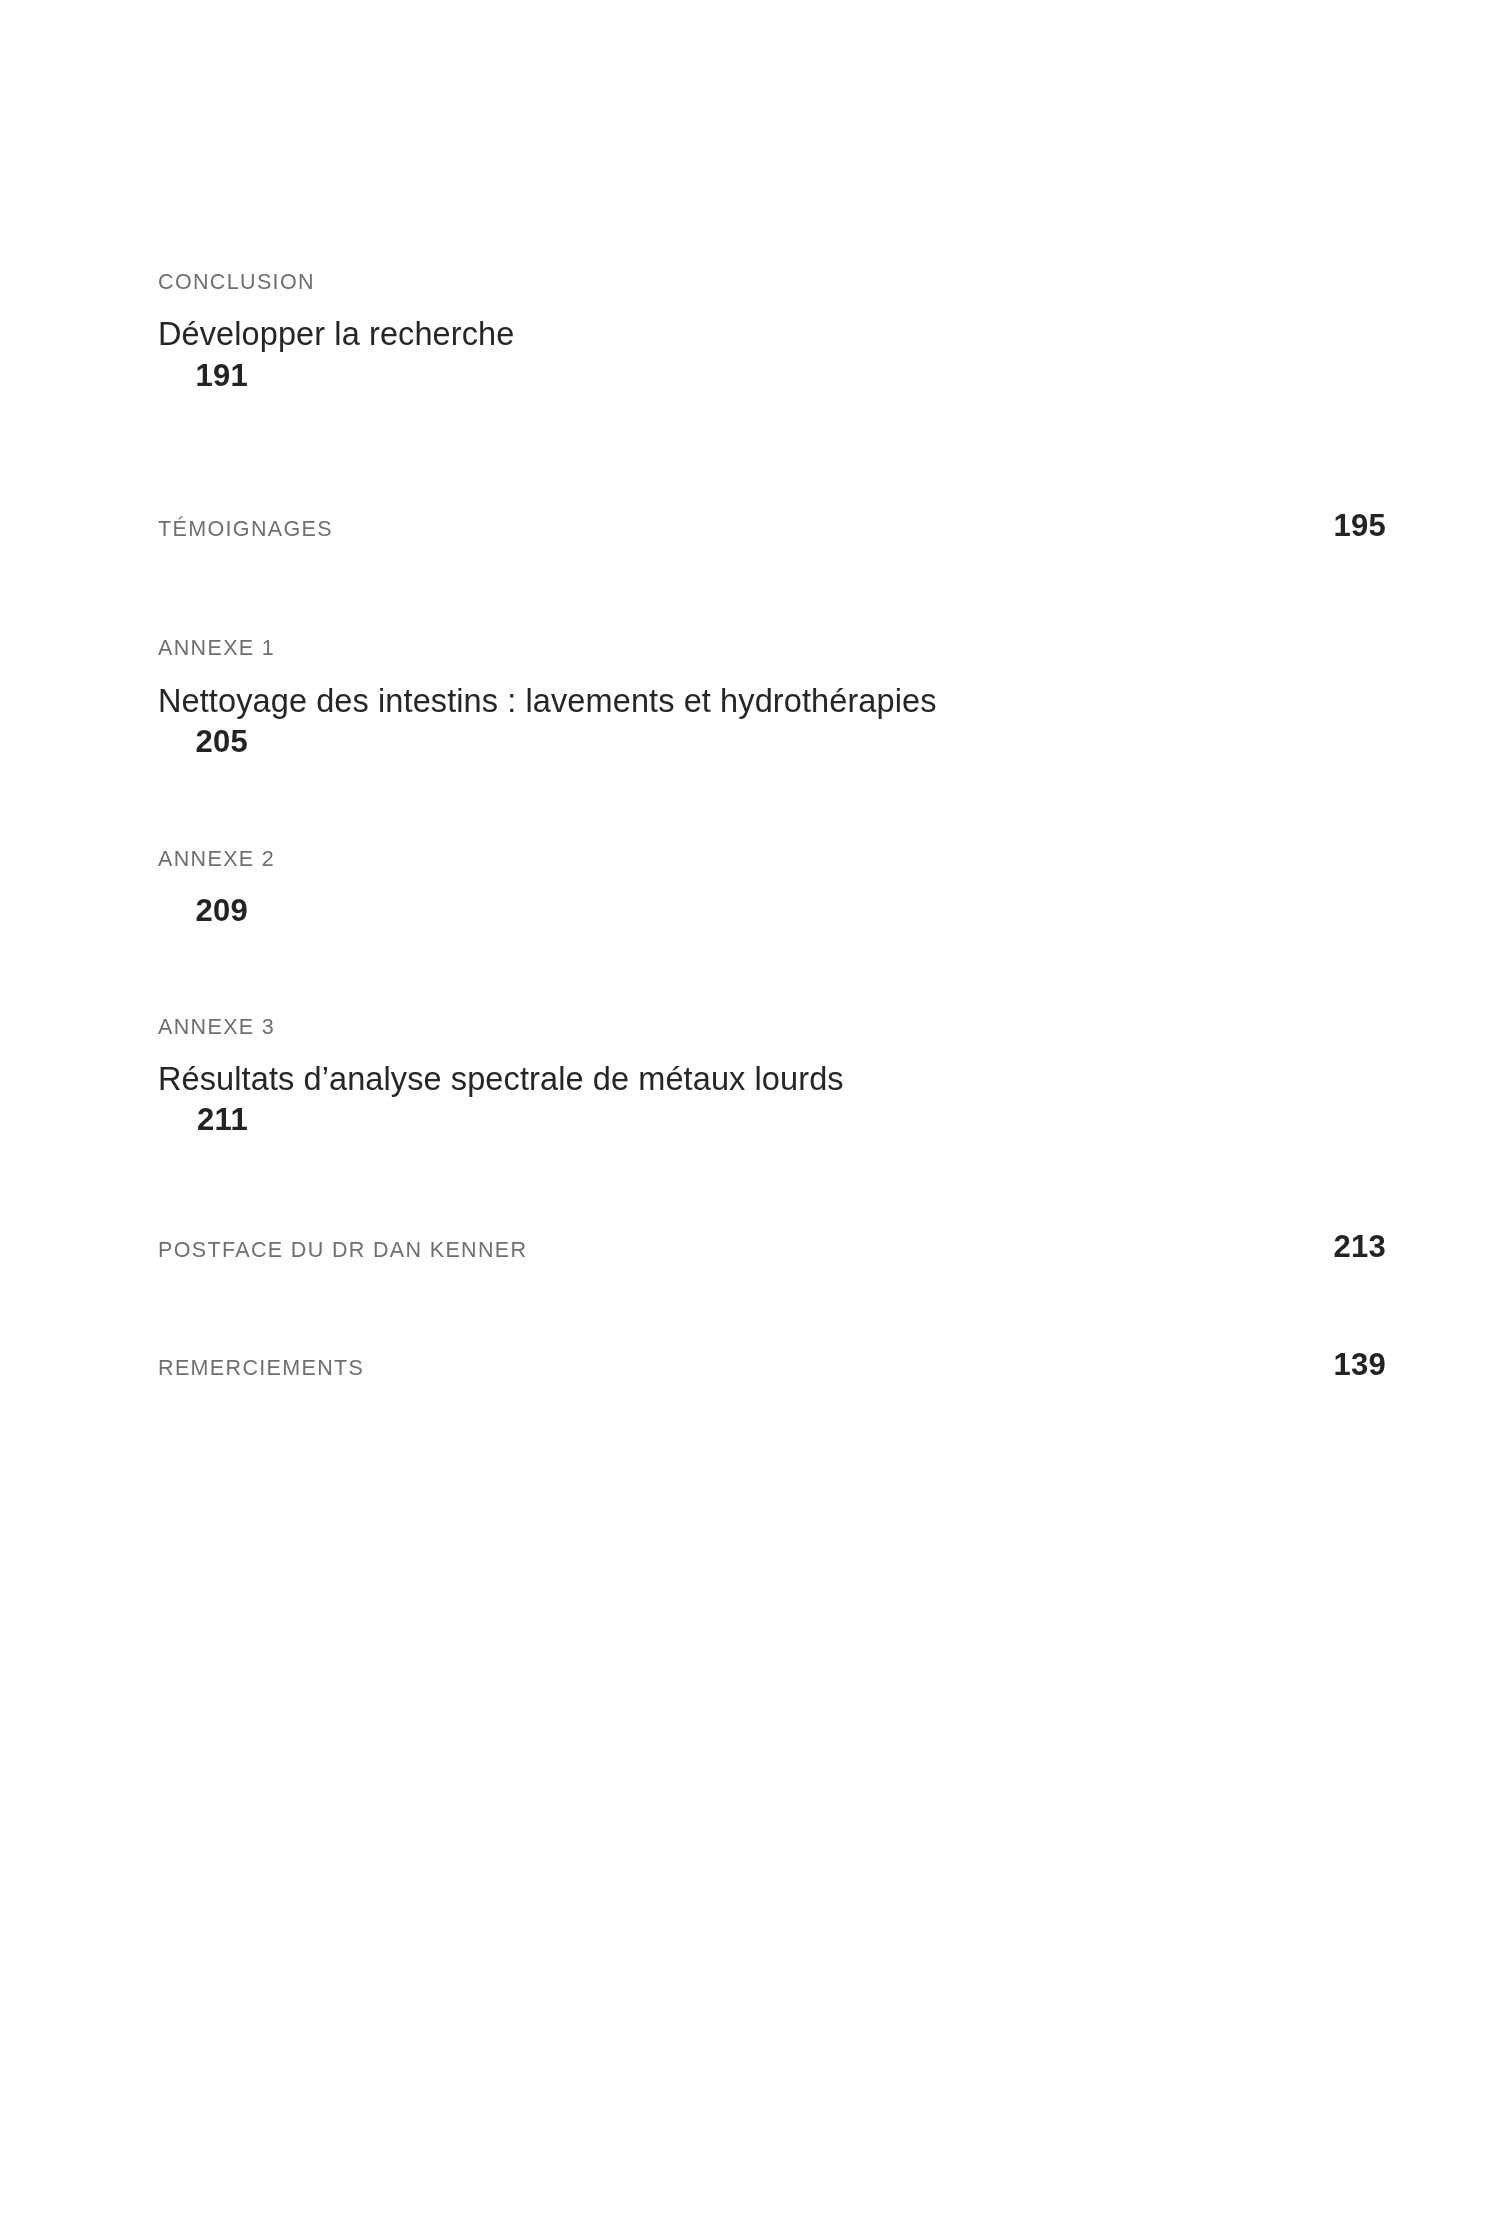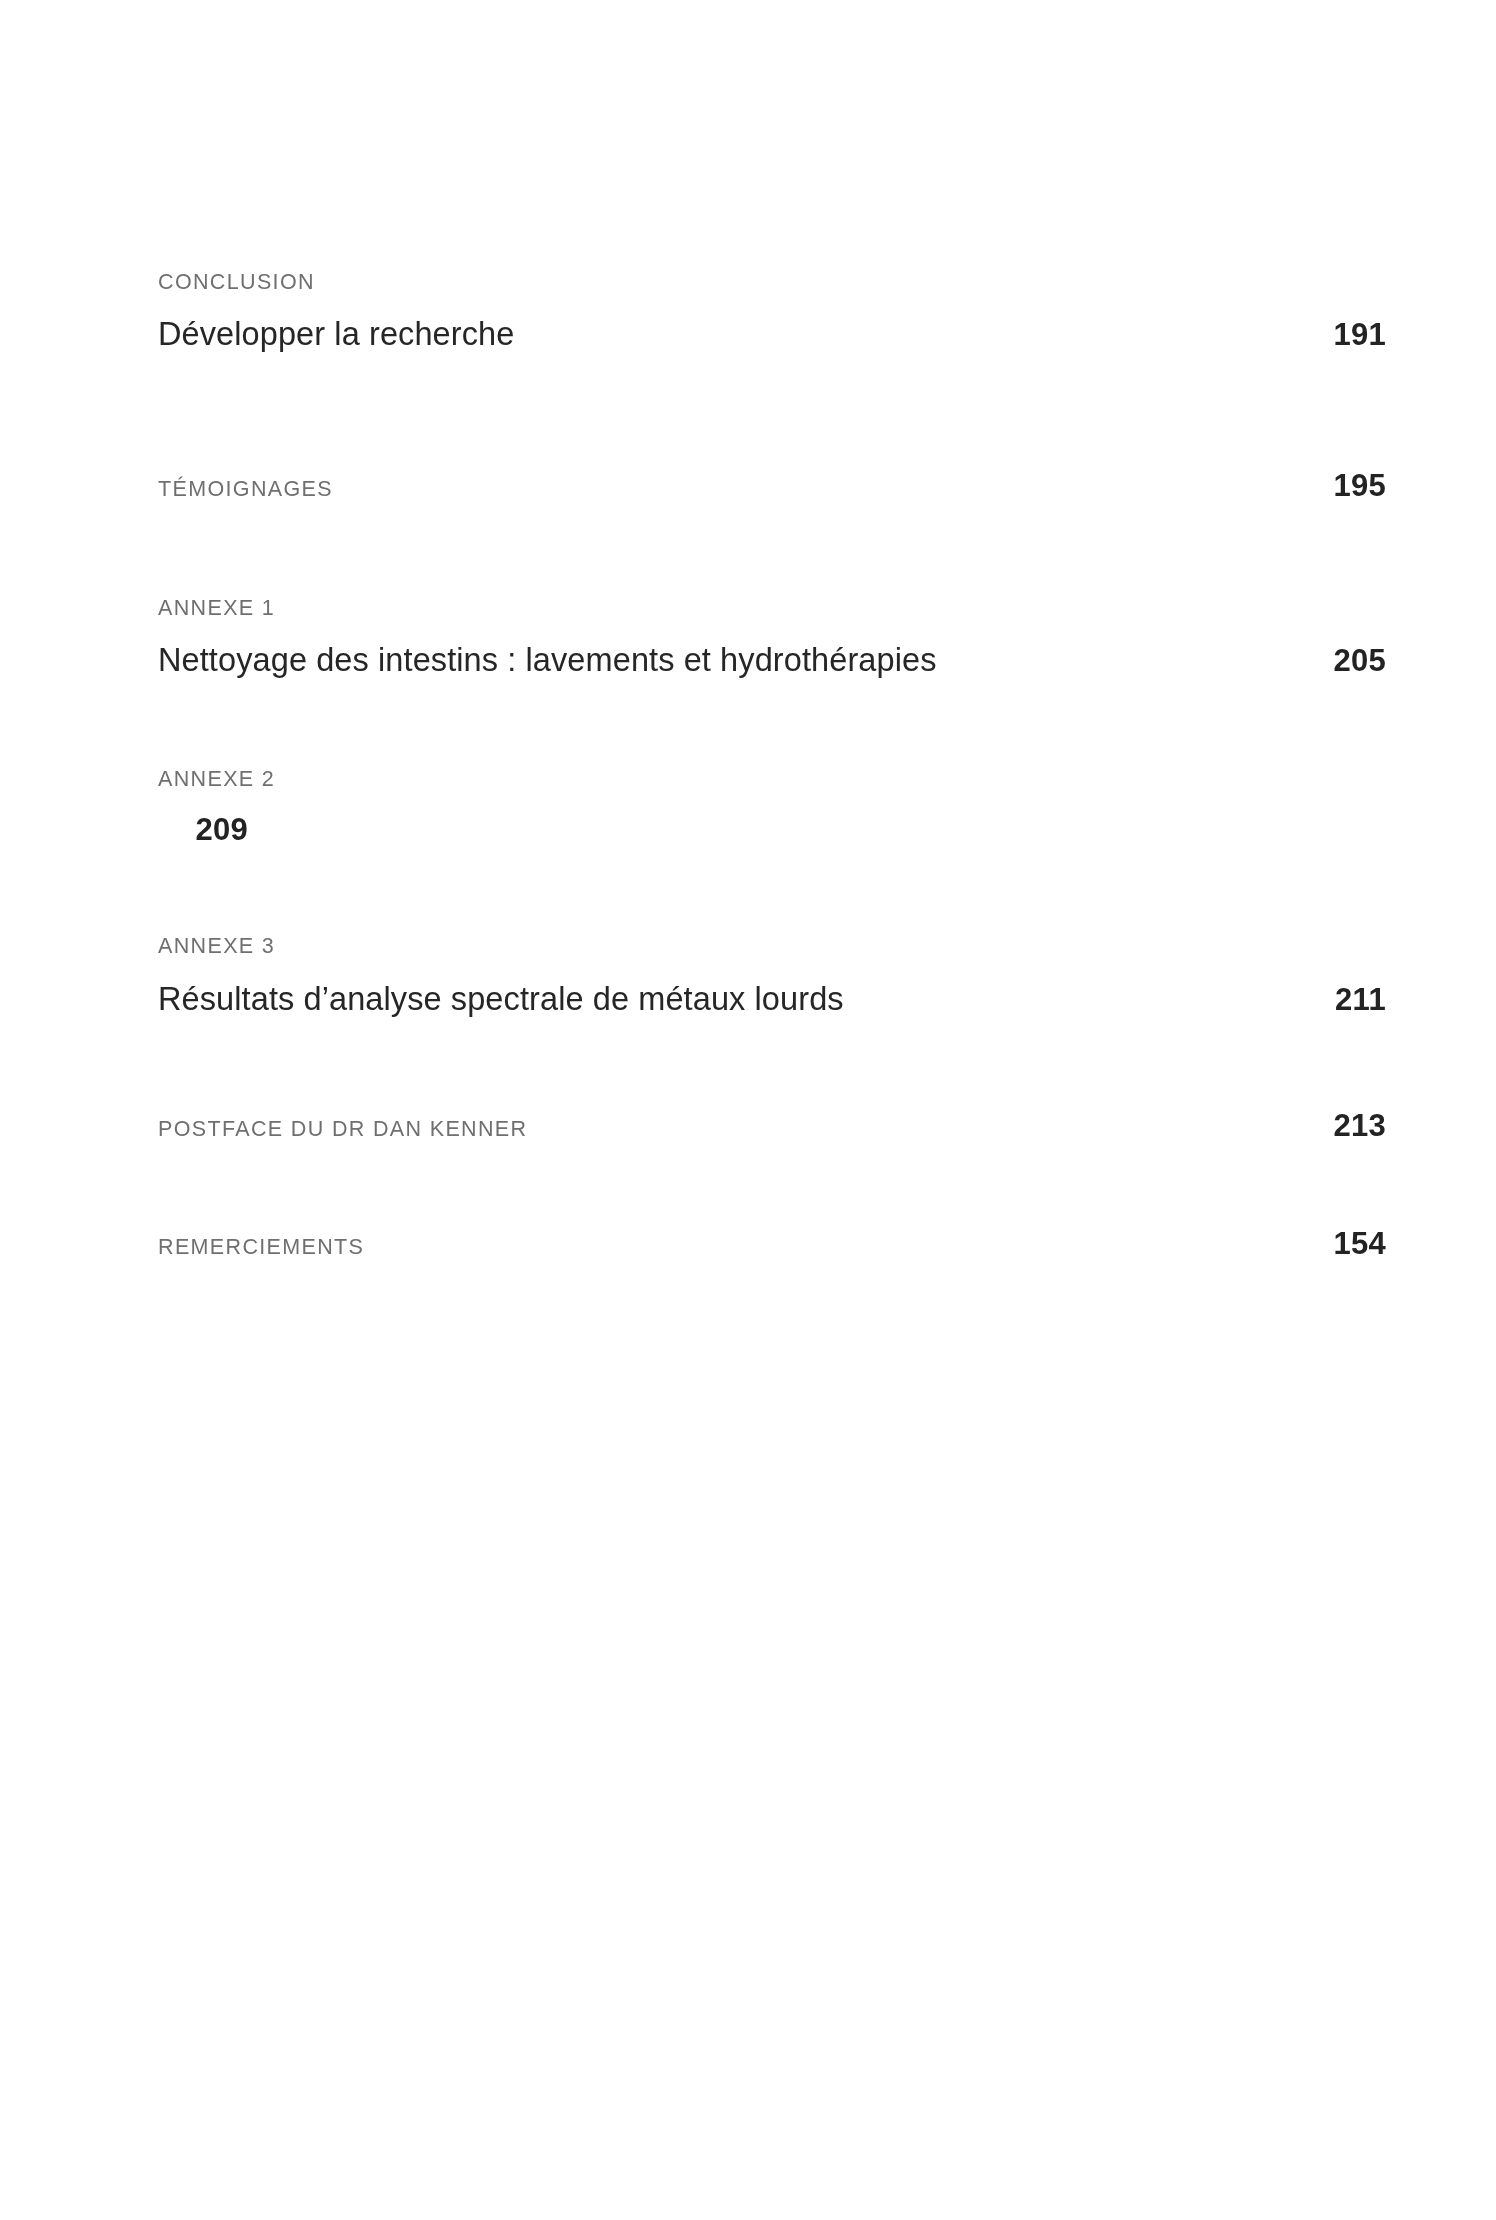--- a/index.html
+++ b/index.html
@@ -56,20 +56,21 @@
     font-weight: 400;
     white-space: nowrap;
   }
 
   .title-row {
     display: flex;
     align-items: baseline;
     justify-content: space-between;
     width: 100%;
     margin-top: 17px;
+    flex-direction: column;
   }
 
   .title {
     font-size: 32.5px;
     line-height: 1.3;
     color: #262626;
     font-weight: 400;
     letter-spacing: 0.1px;
     white-space: nowrap;
   }
@@ -161,21 +162,21 @@
         <span class="kicker">POSTFACE DU DR DAN KENNER</span>
         <span class="pagenum">213</span>
       </div>
     </div>
 
     <div class="gap-58"></div>
 
     <div class="entry">
       <div class="entry-head">
         <span class="kicker">REMERCIEMENTS</span>
-        <span class="pagenum">154</span>
+        <span class="pagenum">139</span>
       </div>
     </div>
 
     <div class="gap-57"></div>
 
 
   </div>
 </div>
 
 </body></html>

